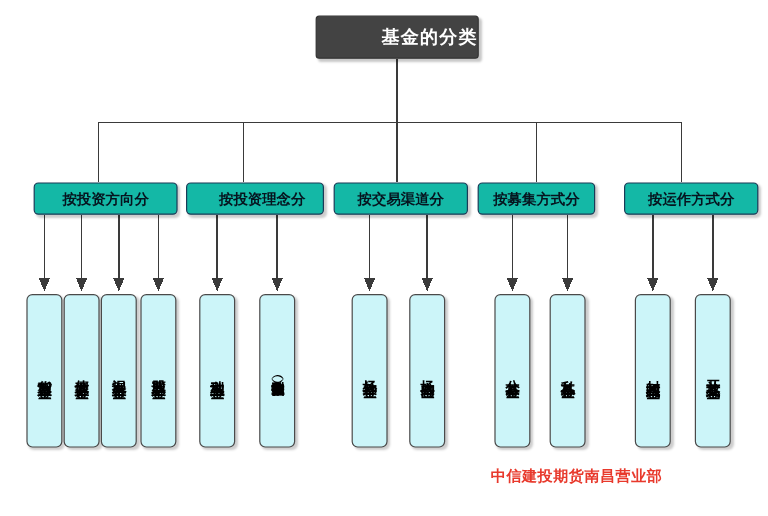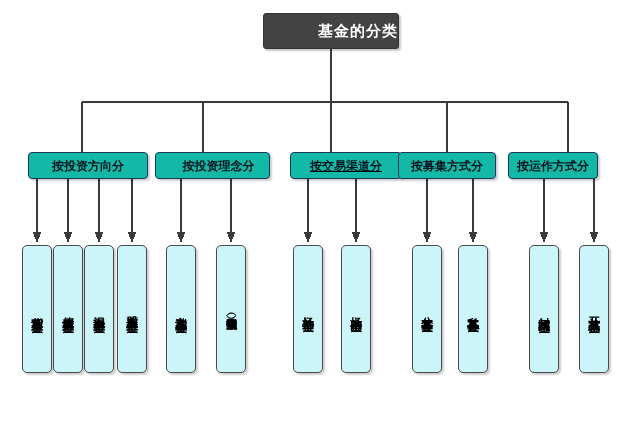--- a/index.html
+++ b/index.html
@@ -197,27 +197,27 @@
   <div class="root-box">
     <span class="root-label">基金的分类</span>
   </div>
 
   <div class="cat-box" style="left:28px; width:120px;">
     <span class="cat-label">按投资方向分</span>
   </div>
   <div class="cat-box" style="left:155px; width:115px;padding-left:12px;">
     <span class="cat-label">按投资理念分</span>
   </div>
-  <div class="cat-box" style="left:290px; width:112px;text-decoration:underline;">
+  <div class="cat-box" style="left:278px; width:112px;">
     <span class="cat-label">按交易渠道分</span>
   </div>
   <div class="cat-box" style="left:398px; width:98px;">
     <span class="cat-label">按募集方式分</span>
   </div>
-  <div class="cat-box" style="left:508px; width:90px;">
+  <div class="cat-box" style="left:520px; width:112px;">
     <span class="cat-label">按运作方式分</span>
   </div>
 
   <div class="leaf-box" style="left:22px; width:30px;">
     <span class="leaf-label">货币型基金</span>
   </div>
   <div class="leaf-box" style="left:53px; width:30px;">
     <span class="leaf-label">债券型基金</span>
   </div>
   <div class="leaf-box" style="left:84px; width:30px;">
@@ -248,14 +248,15 @@
     <span class="leaf-label">私募基金</span>
   </div>
 
   <div class="leaf-box" style="left:529px; width:30px;">
     <span class="leaf-label">封闭式基金</span>
   </div>
   <div class="leaf-box" style="left:579px; width:30px;">
     <span class="leaf-label">开放式基金</span>
   </div>
 
+  <div class="footer-note">中信建投期货南昌营业部</div>
 
 </div>
 
 </body></html>

